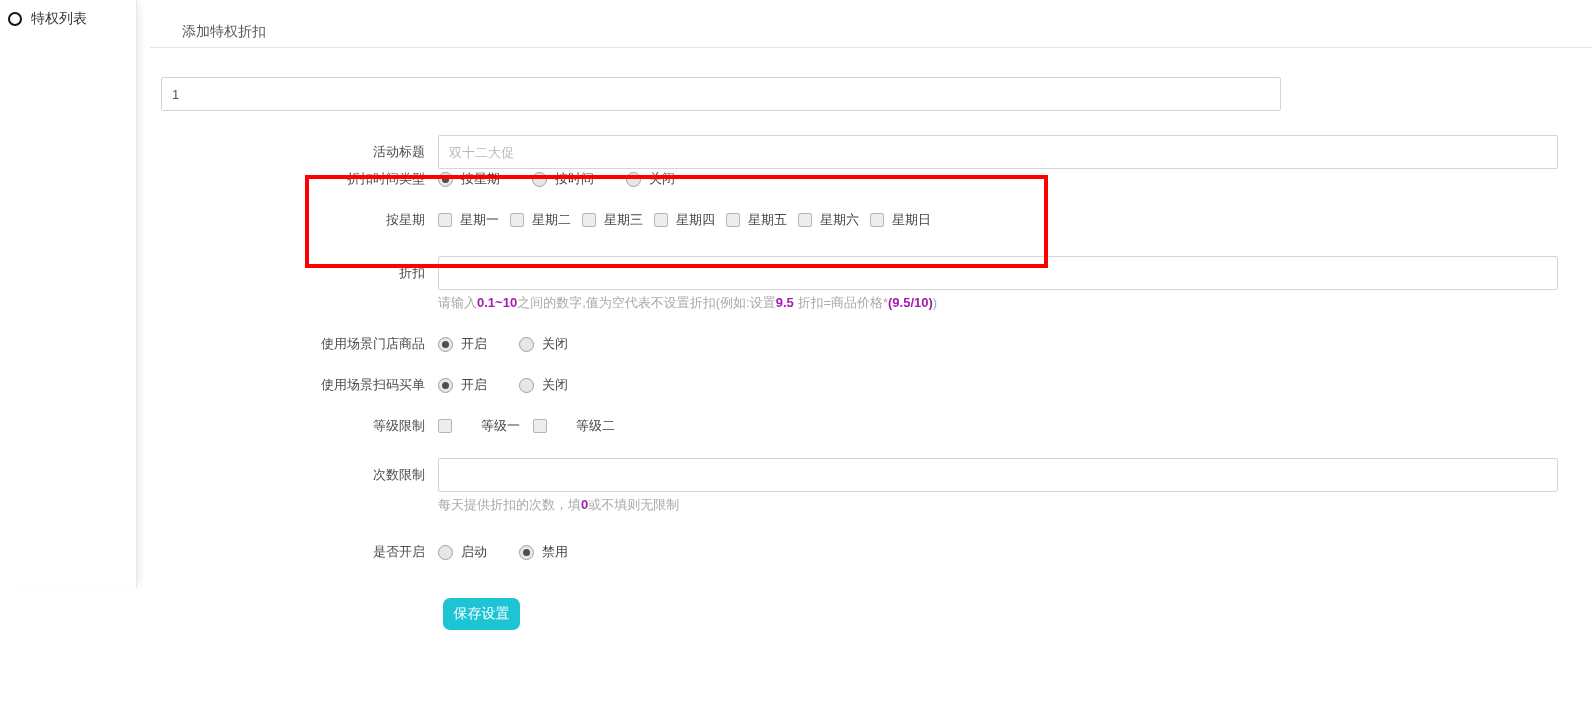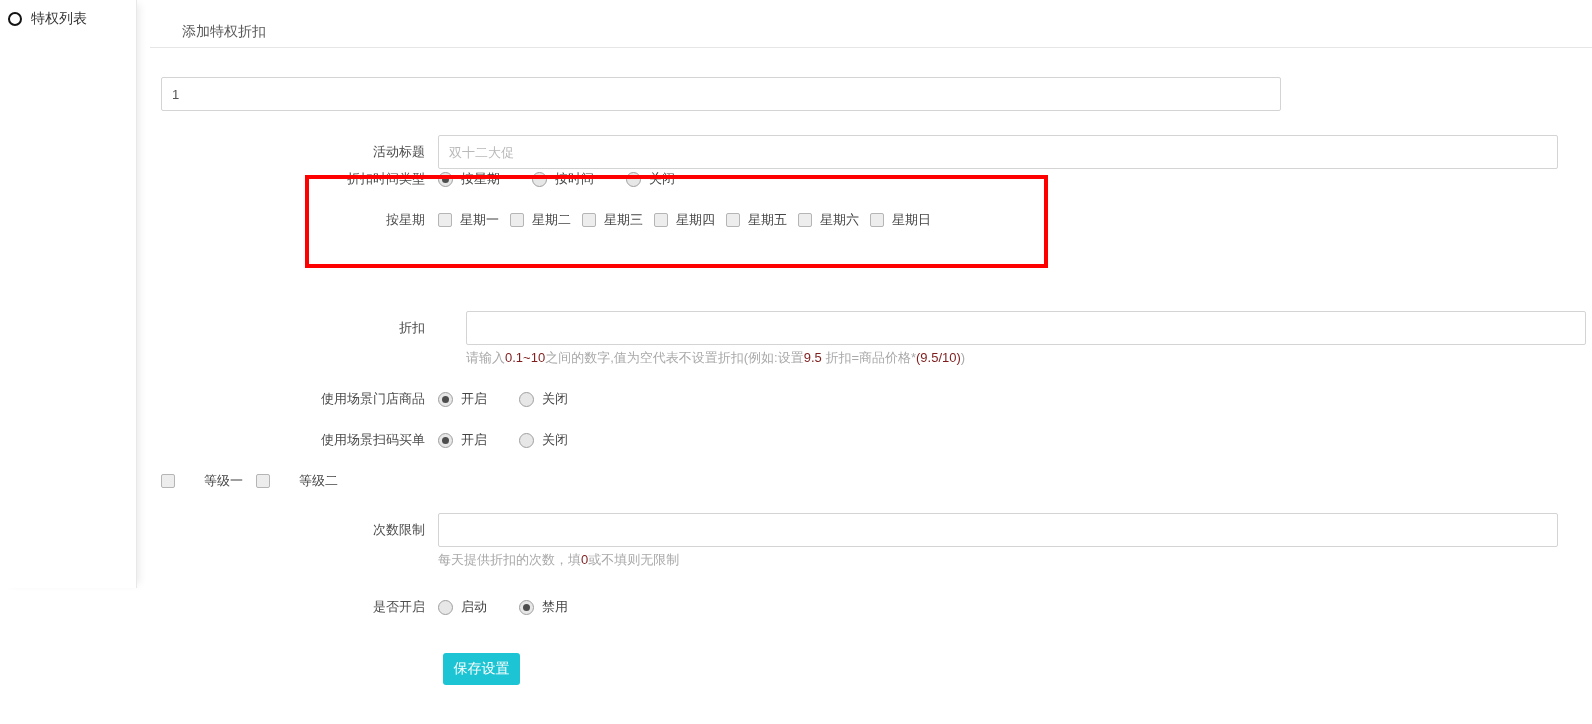--- a/index.html
+++ b/index.html
@@ -32,21 +32,21 @@
   .lh-input{line-height:34px;}
   .lh-opt{line-height:20px;}
   .txt{
     width:1120px;height:34px;box-sizing:border-box;
     border:1px solid #d4d4d4;border-radius:2px;
     padding:0 10px;font-size:13px;color:#555;outline:none;background:#fff;
     font-family:"Liberation Sans","DejaVu Sans",sans-serif;
   }
   .txt::placeholder{color:#b9b9b9;opacity:1;}
   .hint{margin-top:5px;line-height:16px;font-size:13px;color:#a9a9a9;}
-  .hint b{font-weight:normal;color:#7f1d1d;}
+  .hint b{font-weight:bold;color:#a21caf;}
   
   .optrow{display:flex;align-items:center;height:20px;}
   .opt{display:inline-flex;align-items:center;margin-right:32px;color:#454545;cursor:pointer;}
   .opt.mid{margin-right:13px;gap:21px;}
   .opt.tight{margin-right:11px;}
   .radio{
     width:13px;height:13px;border-radius:50%;
     border:1px solid #a0a0a0;background:#e7e7e7;
     position:relative;margin-right:8px;flex:0 0 auto;
   }
@@ -62,21 +62,21 @@
     display:inline-block;border:none;cursor:pointer;
     width:77px;height:32px;border-radius:3px;
     background:#1dc5d4;color:#ffffff;font-size:14px;
     font-family:"Liberation Sans","DejaVu Sans",sans-serif;
   }
   
   .m-sort{margin-top:29px;}
   .m-title{margin-top:24px;}
   .m-timetype{}
   .m-weekdays{margin-top:21px;}
-  .m-discount{margin-top:81px;gap:28px;}
+  .m-discount{margin-top:26px;}
   .m-scene1{margin-top:23px;}
   .m-scene2{margin-top:21px;justify-content:flex-end;}
   .m-level{margin-top:21px;}
   .m-count{margin-top:22px;}
   .m-enabled{margin-top:29px;justify-content:center;}
   .btn-row{margin-left:305px;margin-top:36px;}
   
   .annotation-box{
     position:absolute;left:305px;top:175px;width:743px;height:93px;
     border:4px solid #ff0000;box-sizing:border-box;
@@ -192,20 +192,21 @@
         <span>开启</span>
       </span>
       <span class="opt">
         <span class="radio"></span>
         <span>关闭</span>
       </span>
     </div>
   </div>
 
   <div class="row m-level">
+    <div class="row-label lh-opt">等级限制</div>
     <div class="ctrl optrow">
       <span class="opt mid">
         <span class="checkbox"></span>
         <span>等级一</span>
       </span>
       <span class="opt mid">
         <span class="checkbox"></span>
         <span>等级二</span>
       </span>
     </div>
@@ -227,18 +228,18 @@
         <span>启动</span>
       </span>
       <span class="opt">
         <span class="radio checked"></span>
         <span>禁用</span>
       </span>
     </div>
   </div>
 
   <div class="btn-row">
-    <button class="save-btn" style="background: rgb(29, 197, 212);">保存设置</button>
+    <button class="save-btn" style="background: rgb(29, 197, 212); border-radius: 7px;">保存设置</button>
   </div>
 
 </div>
 
 <div class="annotation-box" style="border-color: rgb(255, 0, 0);"></div>
 
 </body></html>

